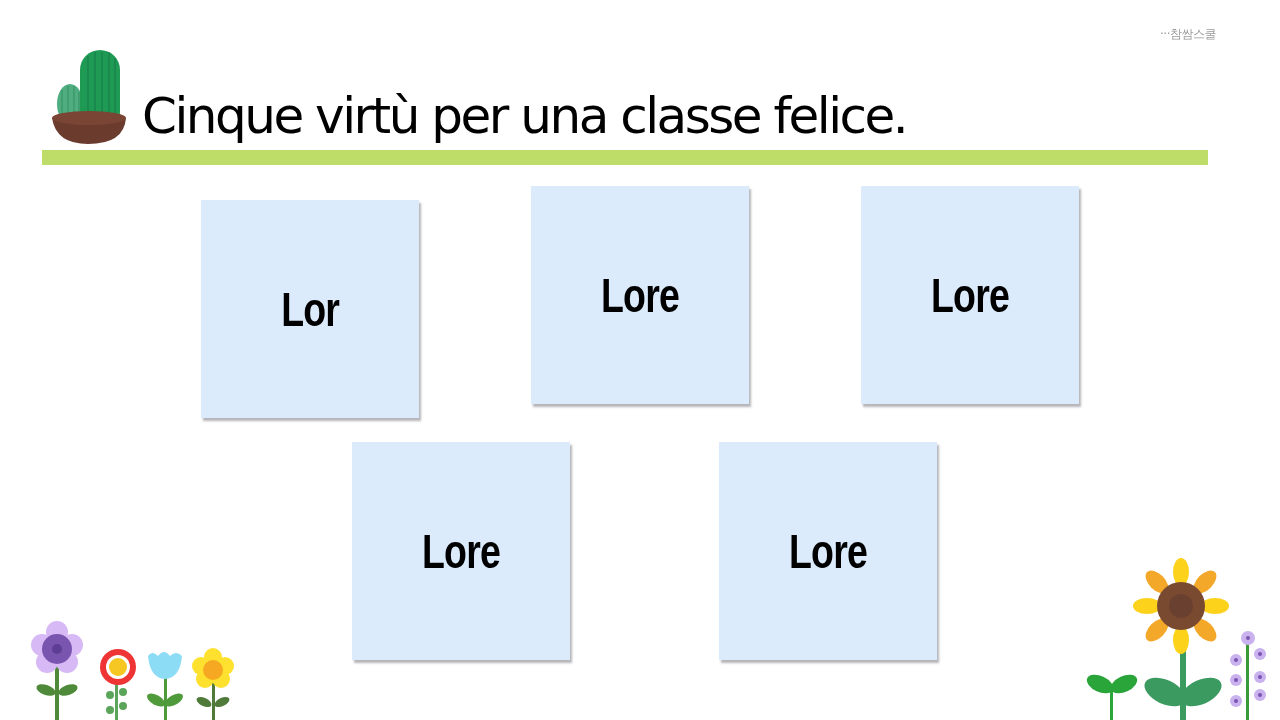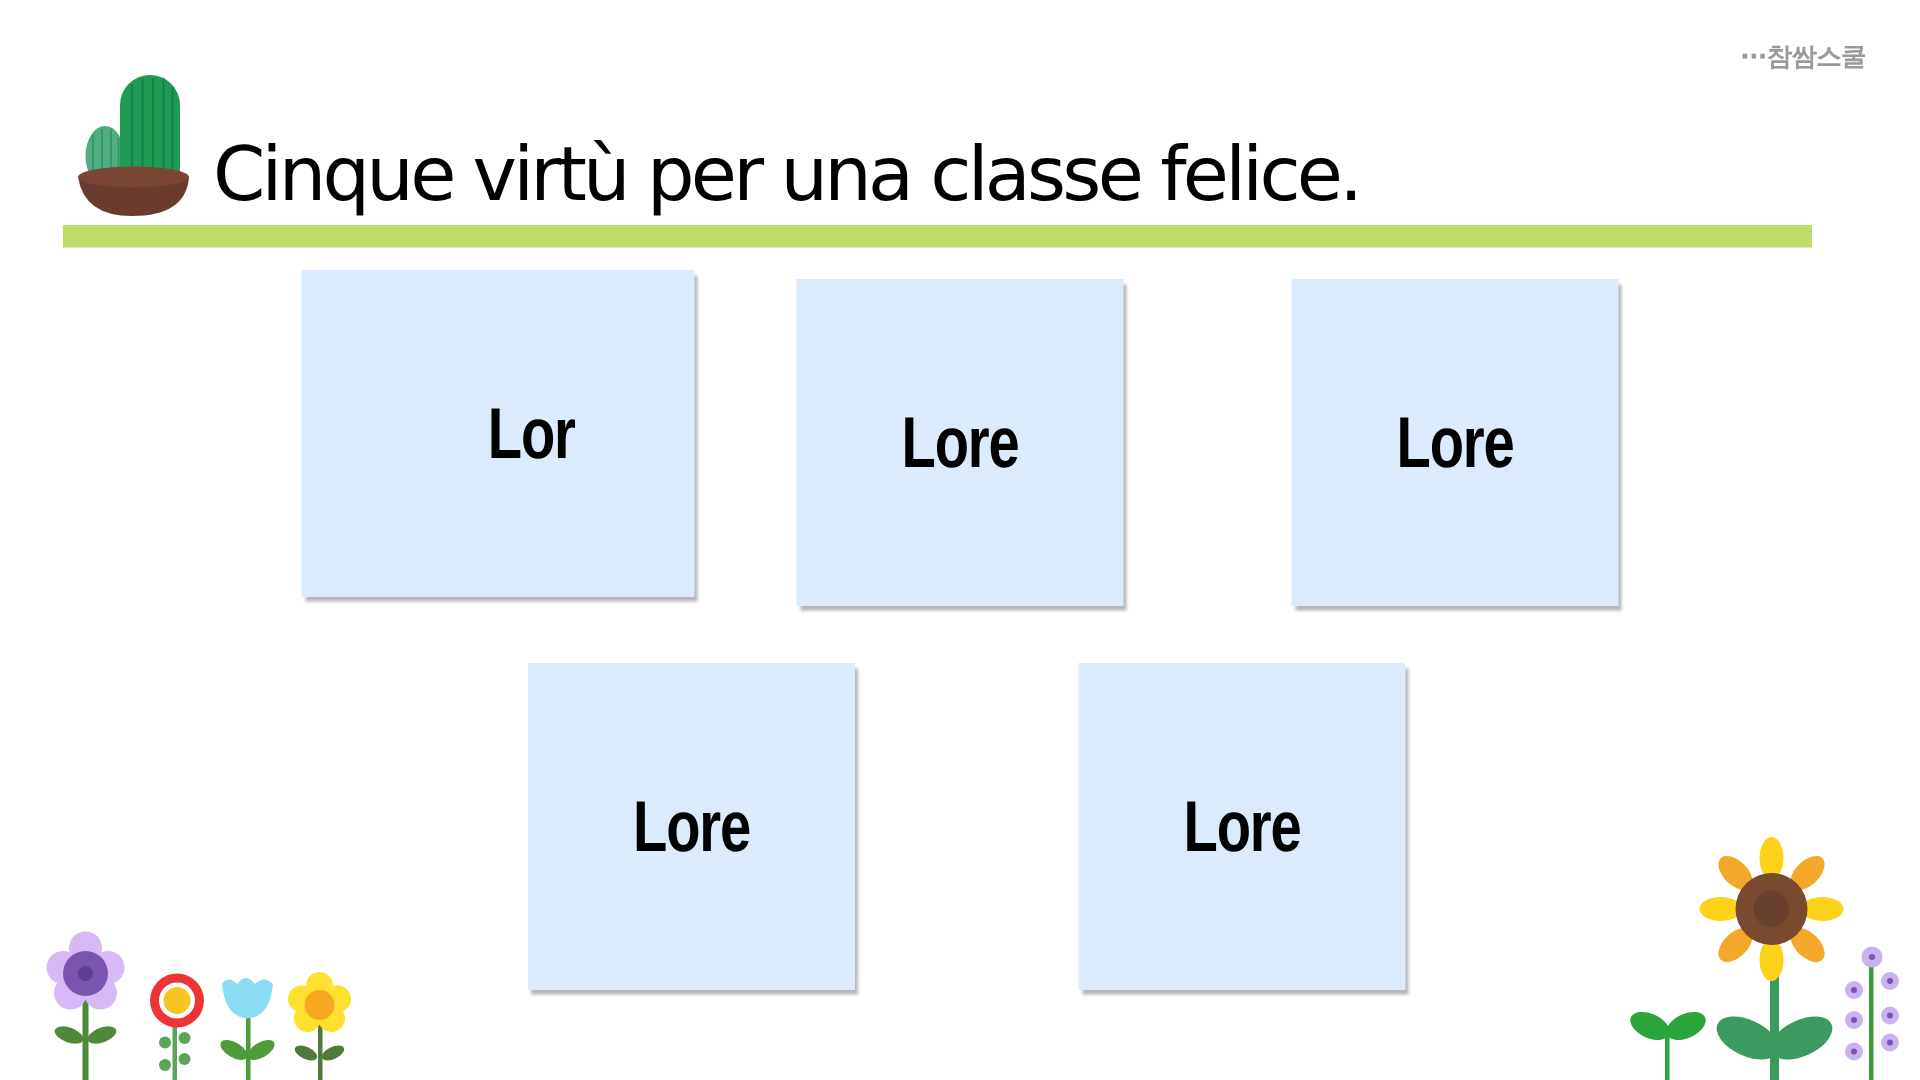--- a/index.html
+++ b/index.html
@@ -1,17 +1,17 @@
 <!DOCTYPE html>
 <html><head>
 <meta charset="utf-8">
 <style>
   html, body { margin:0; padding:0; }
   body { width:1280px; height:720px; background:#ffffff; position:relative; overflow:hidden; font-family:"Liberation Sans", sans-serif; }
-  .logo { position:absolute; left:1160px; top:26px; font-size:17px; color:#9a9a9a; font-family:"DejaVu Sans", sans-serif; letter-spacing:-0.5px;font-weight:bold; }
+  .logo { position:absolute; left:1160px; top:26px; font-size:12px; color:#9a9a9a; font-family:"DejaVu Sans", sans-serif; letter-spacing:-0.5px; }
   .cactus { position:absolute; left:48px; top:46px; width:82px; height:100px; }
   .title { position:absolute; left:142px; top:84px; font-family:"DejaVu Sans", sans-serif; font-weight:normal; font-size:50px; letter-spacing:-2.5px; color:#000; line-height:64px; white-space:nowrap; }
   .rule { position:absolute; left:42px; top:150px; width:1166px; height:15px; background:#bddd68; }
   .card { position:absolute; width:218px; height:218px; background:#dbebfc; box-shadow:2px 3px 2px rgba(120,120,130,0.55); display:flex; align-items:center; justify-content:center; }
   .card span { font-family:"Liberation Sans", sans-serif; font-weight:bold; font-size:48px; color:#000; transform:scaleX(0.78); letter-spacing:-1px; }
   .deco { position:absolute; }
 </style>
 </head>
 <body>
 
@@ -24,21 +24,21 @@
   <path d="M14 44 L14 74 M20 40 L20 76 M26 40 L26 76 M31 46 L31 72" stroke="#3a9468" stroke-width="1.2"></path>
   <rect x="32" y="4" width="40" height="82" rx="20" fill="#1f9a55"></rect>
   <path d="M40 10 L40 80 M47 6 L47 84 M54 6 L54 84 M61 6 L61 84 M67 12 L67 80" stroke="#17804a" stroke-width="1.3"></path>
   <path d="M4 72 Q40 62 78 72 Q76 98 40 98 Q8 98 4 72 Z" fill="#6b3b2e"></path>
   <ellipse cx="41" cy="72" rx="37" ry="7" fill="#7a4535"></ellipse>
 </svg>
 
 <div class="title">Cinque virtù per una classe felice.</div>
 <div class="rule"></div>
 
-<div class="card" style="left:201px; top:180px;padding-left:44px;">
+<div class="card" style="left:201px; top:200px;">
   <span>Lor</span>
 </div>
 <div class="card" style="left:531px; top:186px;">
   <span>Lore</span>
 </div>
 <div class="card" style="left:861px; top:186px;">
   <span>Lore</span>
 </div>
 <div class="card" style="left:352px; top:442px;">
   <span>Lore</span>

